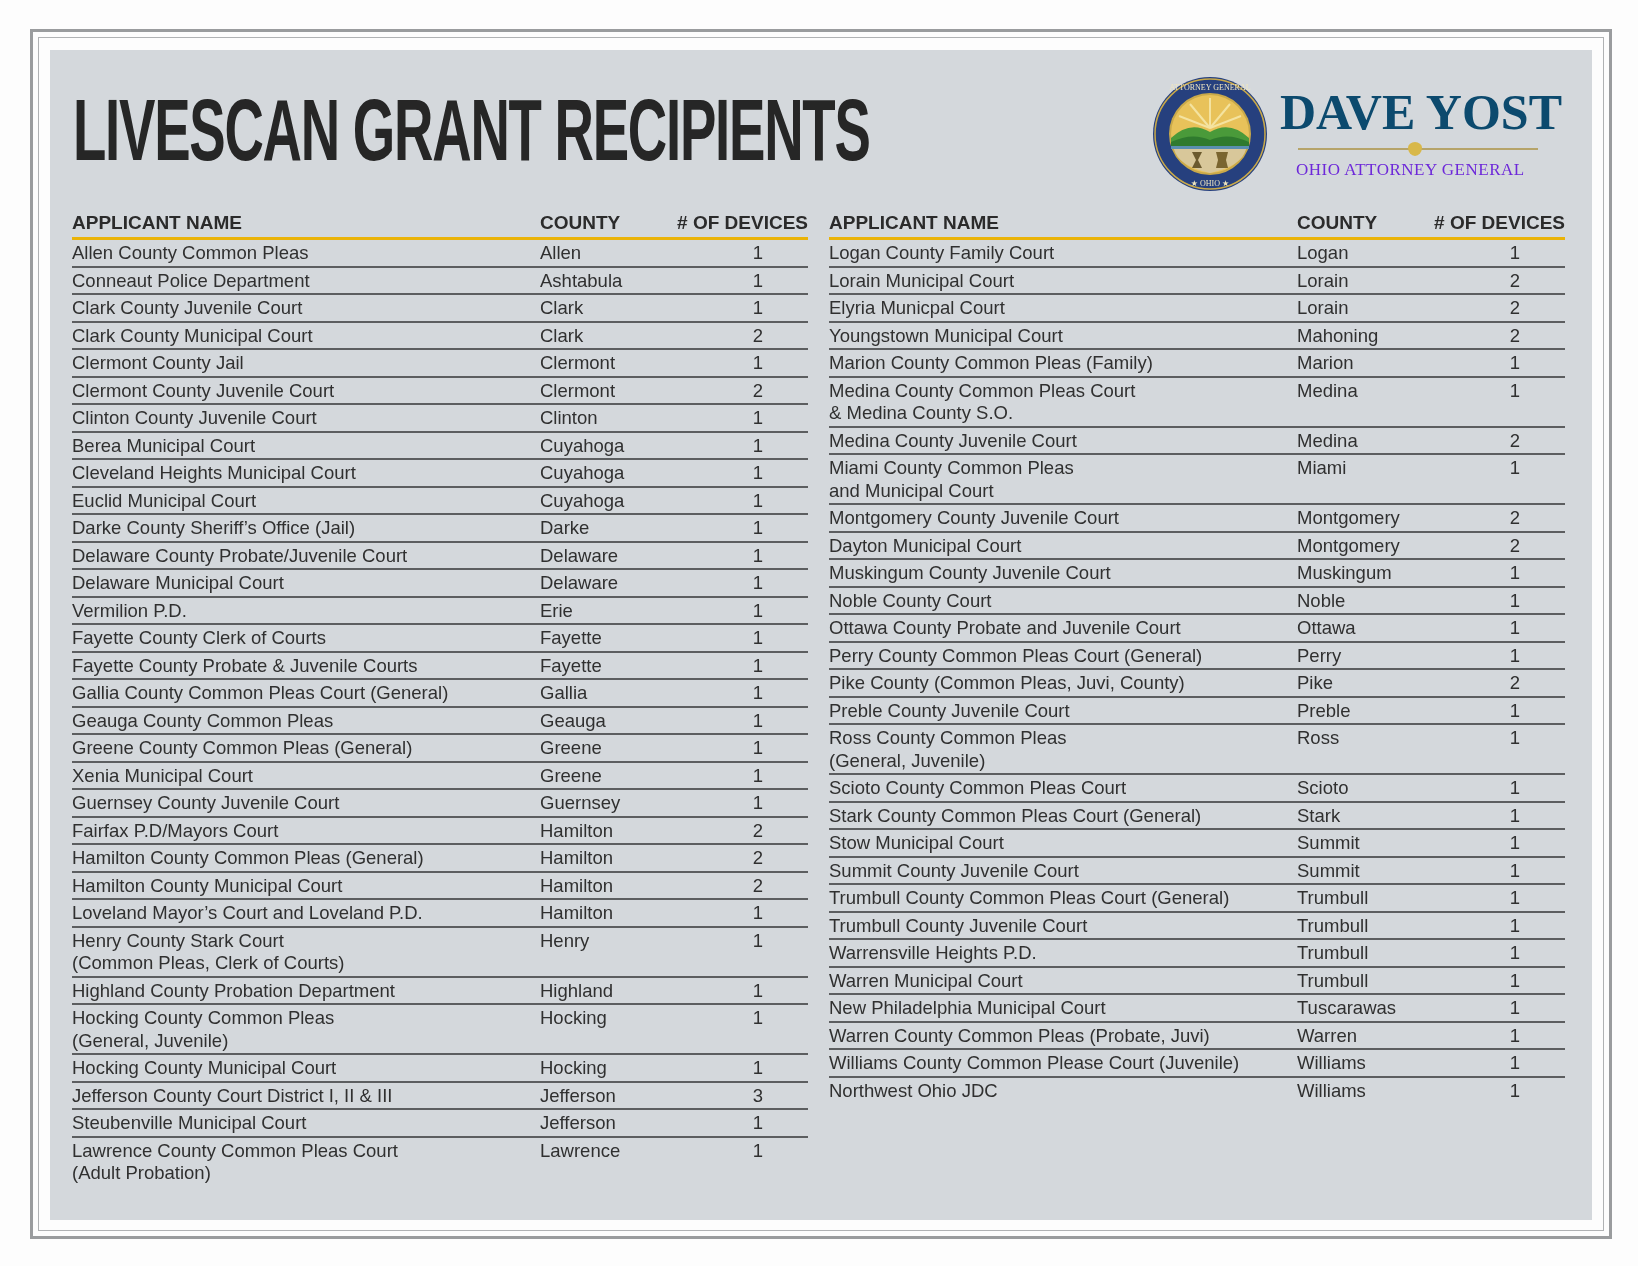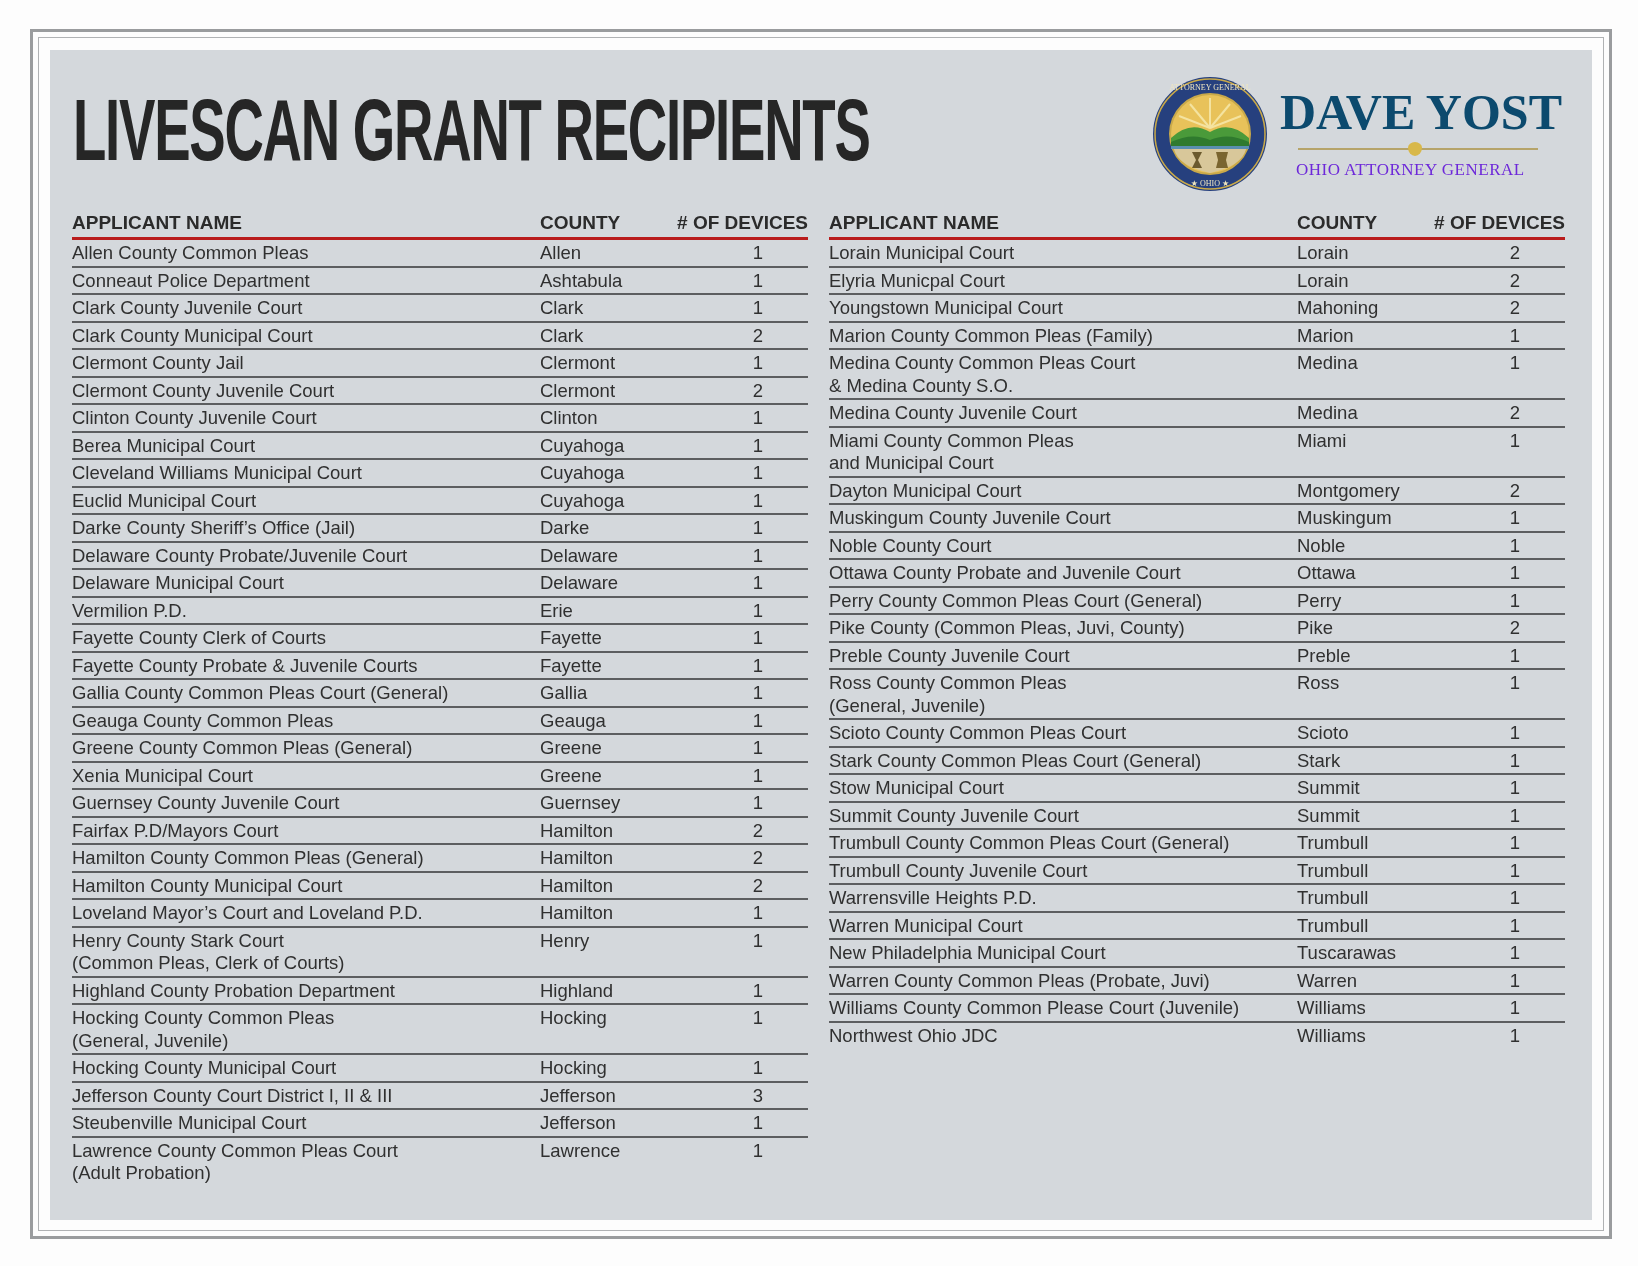--- a/index.html
+++ b/index.html
@@ -43,21 +43,21 @@
     position: absolute; top: 210px; border-collapse: collapse; table-layout: fixed;
     font-family: "Liberation Sans", sans-serif;
   }
   table.left { left: 72px; width: 736px; }
   table.right { left: 829px; width: 736px; }
   table.grant col.c1 { width: 468px; }
   table.grant col.c2 { width: 128px; }
   table.grant col.c3 { width: 140px; }
   table.grant th {
     font-size: 19px; font-weight: bold; text-align: left; color: #2b2b2b;
-    padding: 2px 0 3px 0; border-bottom: 3px solid #b91c1c; white-space: nowrap;
+    padding: 2px 0 3px 0; border-bottom: 3px solid #eab308; white-space: nowrap;
     transform-origin: left center;
   }
   table.grant th.num { text-align: right; padding-right: 0; }
   table.grant td {
     font-size: 18.5px; line-height: 22.5px; padding: 2px 0 1px 0; vertical-align: top;
     border-bottom: 2px solid #5c5e60; color: #303030; white-space: nowrap;
   }
   table.grant td.num { text-align: center; padding-left: 40px; }
   table.grant tr.last td { border-bottom: none; }
 </style>
@@ -164,21 +164,21 @@
       </tr>
       <tr>
         <td>
           <div>Berea Municipal Court</div>
         </td>
         <td>Cuyahoga</td>
         <td class="num">1</td>
       </tr>
       <tr>
         <td>
-          <div>Cleveland Williams Municipal Court</div>
+          <div>Cleveland Heights Municipal Court</div>
         </td>
         <td>Cuyahoga</td>
         <td class="num">1</td>
       </tr>
       <tr>
         <td>
           <div>Euclid Municipal Court</div>
         </td>
         <td>Cuyahoga</td>
         <td class="num">1</td>
@@ -352,20 +352,27 @@
   <thead>
     <tr>
       <th>APPLICANT NAME</th>
       <th>COUNTY</th>
       <th class="num"># OF DEVICES</th>
     </tr>
   </thead>
   <tbody id="right-body">
       <tr>
         <td>
+          <div>Logan County Family Court</div>
+        </td>
+        <td>Logan</td>
+        <td class="num">1</td>
+      </tr>
+      <tr>
+        <td>
           <div>Lorain Municipal Court</div>
         </td>
         <td>Lorain</td>
         <td class="num">2</td>
       </tr>
       <tr>
         <td>
           <div>Elyria Municpal Court</div>
         </td>
         <td>Lorain</td>
@@ -403,20 +410,27 @@
       <tr>
         <td>
           <div>Miami County Common Pleas</div>
           <div>and Municipal Court</div>
         </td>
         <td>Miami</td>
         <td class="num">1</td>
       </tr>
       <tr>
         <td>
+          <div>Montgomery County Juvenile Court</div>
+        </td>
+        <td>Montgomery</td>
+        <td class="num">2</td>
+      </tr>
+      <tr>
+        <td>
           <div>Dayton Municipal Court</div>
         </td>
         <td>Montgomery</td>
         <td class="num">2</td>
       </tr>
       <tr>
         <td>
           <div>Muskingum County Juvenile Court</div>
         </td>
         <td>Muskingum</td>

